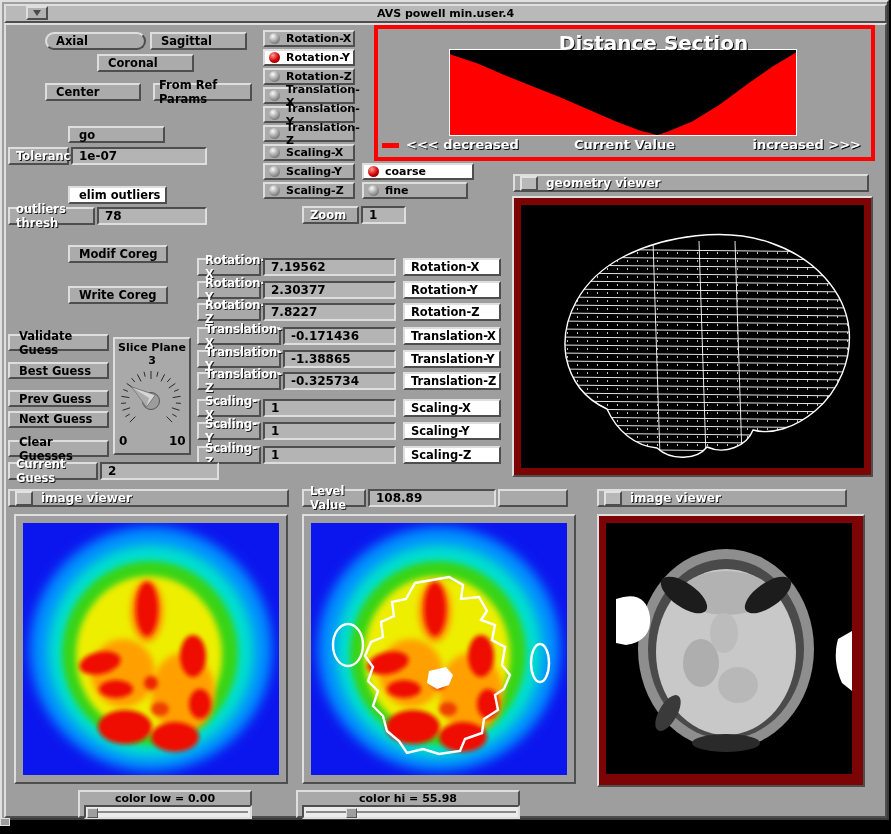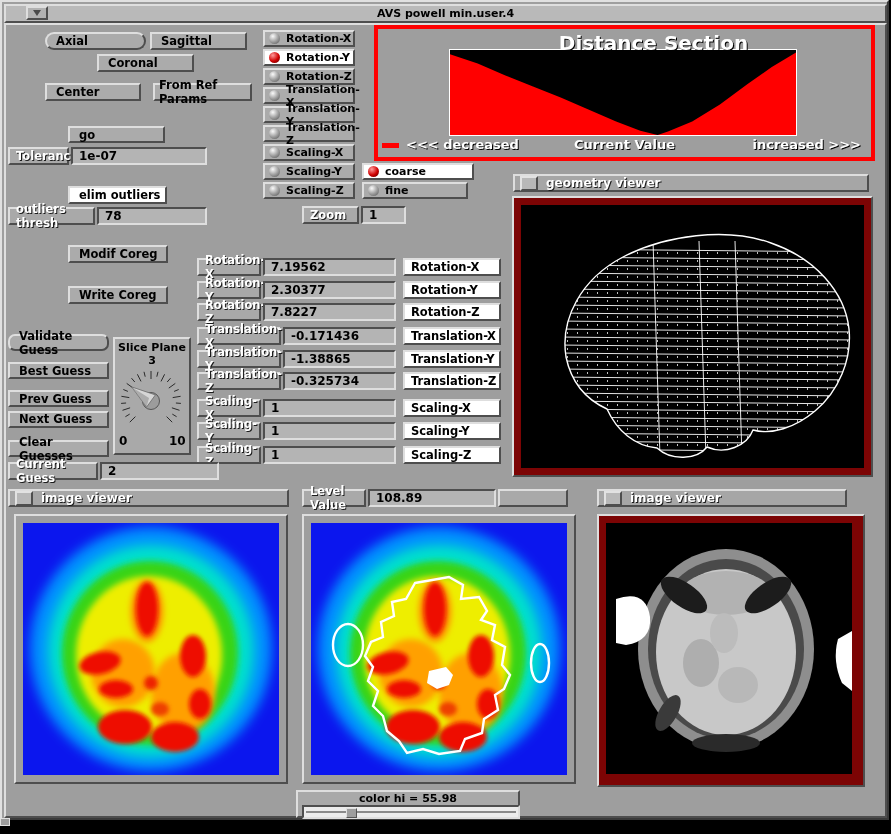--- a/index.html
+++ b/index.html
@@ -273,21 +273,21 @@
   <div class="abs lbl" style="left:197px;top:446px;width:64px;height:18px;">
       <span>Scaling-Z</span>
     </div>
   <div class="abs field" style="left:263px;top:446px;width:133px;height:18px;">
       <span>1</span>
     </div>
   <div class="abs btn white" style="left:403px;top:446px;width:98px;height:18px;padding-left:6px;">
       <span>Scaling-Z</span>
     </div>
 
-  <div class="abs btn" style="left:8px;top:334px;width:101px;height:17px;border-radius:7px;">
+  <div class="abs btn" style="left:8px;top:334px;width:101px;height:17px;">
     <span>Validate Guess</span>
     </div>
   <div class="abs btn" style="left:8px;top:362px;width:101px;height:17px;">
     <span>Best Guess</span>
     </div>
   <div class="abs btn" style="left:8px;top:390px;width:101px;height:17px;">
     <span>Prev Guess</span>
     </div>
   <div class="abs btn" style="left:8px;top:411px;width:101px;height:17px;align-items:flex-end;">
     <span>Next Guess</span>
@@ -448,20 +448,28 @@
       <ellipse cx="95" cy="140" rx="18" ry="24" fill="#aeaeae"></ellipse>
       <ellipse cx="132" cy="162" rx="20" ry="18" fill="#b8b8b8"></ellipse>
       <ellipse cx="118" cy="110" rx="14" ry="20" fill="#bcbcbc"></ellipse>
       <ellipse cx="120" cy="220" rx="34" ry="9" fill="#2a2a2a"></ellipse>
       <ellipse cx="62" cy="190" rx="9" ry="20" fill="#3a3a3a" transform="rotate(30 62 190)"></ellipse>
       <path d="M10,76 Q40,66 44,94 Q46,118 20,122 L10,120 Z" fill="#fff"></path>
       <path d="M232,116 L246,108 L246,168 L236,160 Q226,138 232,116 Z" fill="#fff"></path>
     </svg>
   </div>
 
+  <div class="abs slider-block" style="left:78px;top:790px;width:174px;height:28px;">
+    <div style="text-align:center;font-size:11px;color:#000;margin-top:0px;">
+      <span>color low = 0.00</span></div>
+    <div class="slider-track" style="left:4px;top:13px;width:164px;height:10px;">
+      <div class="track-line"></div>
+      <div class="slider-handle" style="left:1px;"></div>
+    </div>
+  </div>
   <div class="abs slider-block" style="left:296px;top:790px;width:224px;height:28px;">
     <div style="text-align:center;font-size:11px;color:#000;margin-top:0px;">
       <span>color hi = 55.98</span></div>
     <div class="slider-track" style="left:4px;top:13px;width:214px;height:10px;">
       <div class="track-line"></div>
       <div class="slider-handle" style="left:42px;"></div>
     </div>
   </div>
 
   <div class="abs" style="left:0;top:818px;width:10px;height:8px;background:#9e9e9e;border:1px solid #e0e0e0;"></div>

